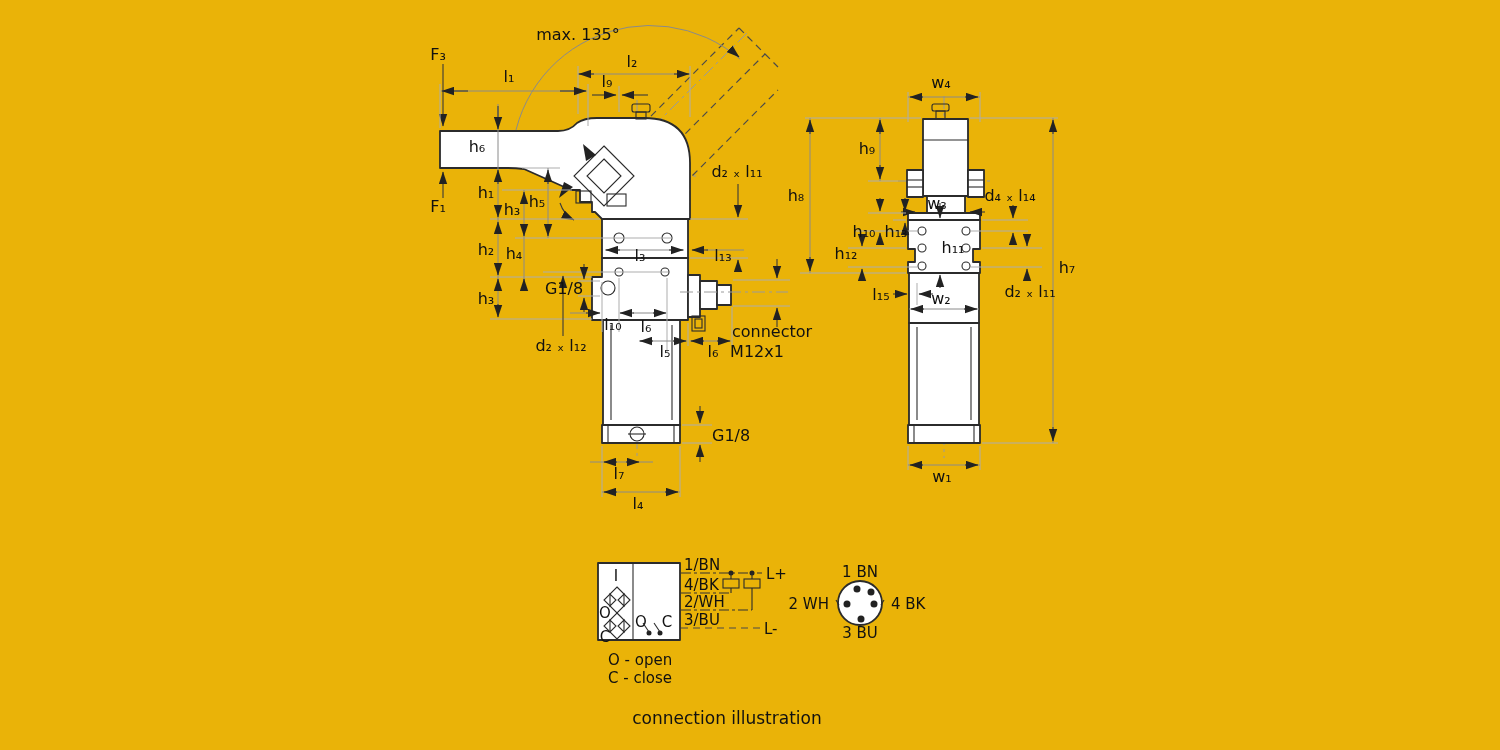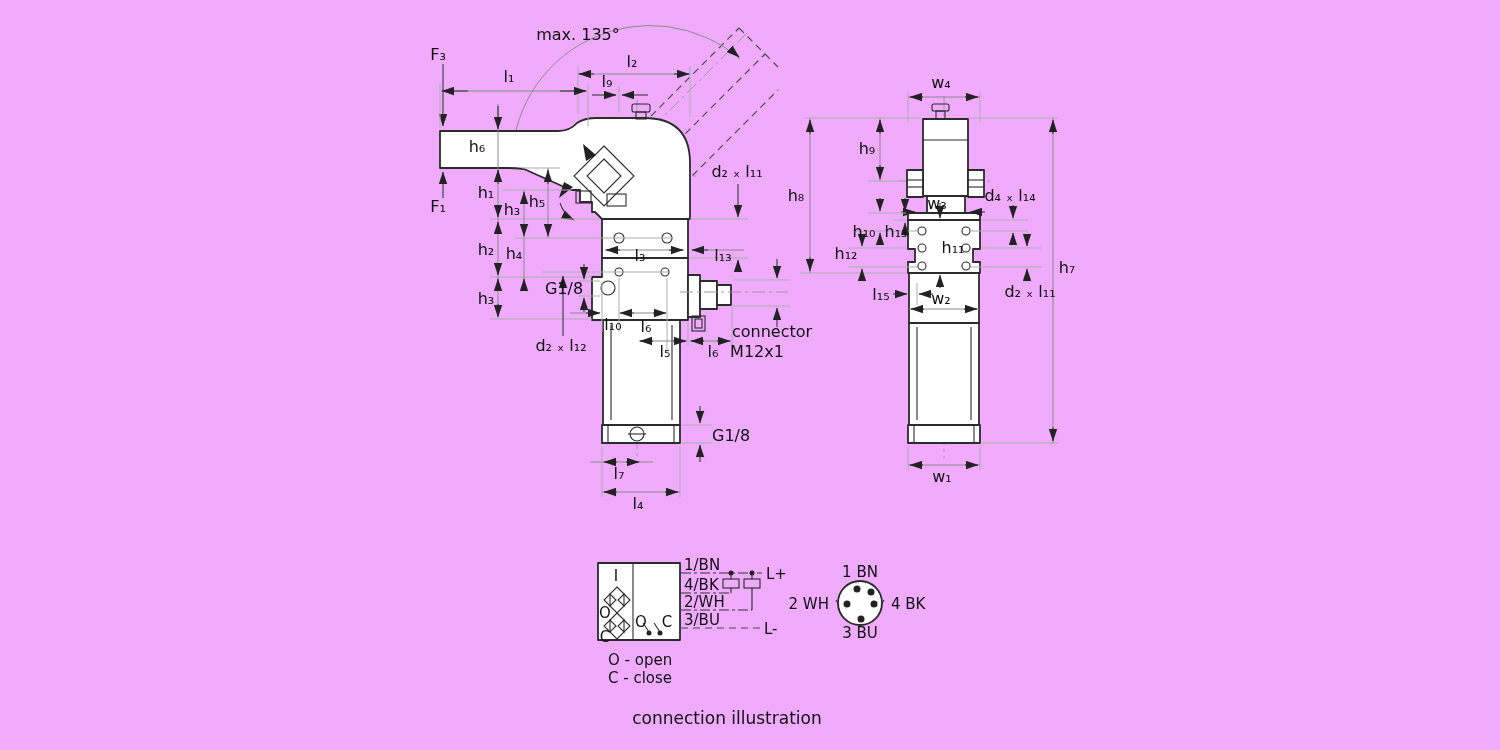--- a/index.html
+++ b/index.html
@@ -1,16 +1,16 @@
 <!DOCTYPE html>
 <html><head>
 <meta charset="utf-8">
 <style>
   html,body{margin:0;padding:0;background:#fff;}
-  .page{position:relative;width:1500px;height:750px;background:#f0abfc;overflow:hidden;
+  .page{position:relative;width:1500px;height:750px;background:#eab308;overflow:hidden;
         font-family:"DejaVu Sans",sans-serif;}
   svg{position:absolute;left:0;top:0;}
   .outline{fill:#ffffff;stroke:#2b2b2b;stroke-width:1.8;stroke-linejoin:round;}
   .thin{fill:none;stroke:#2b2b2b;stroke-width:1.1;}
   .dim{fill:none;stroke:#8a8a8a;stroke-width:1;}
   .dima{fill:none;stroke:#3a3a3a;stroke-width:1.1;}
   .ext{fill:none;stroke:#adadad;stroke-width:1;}
   .cl{fill:none;stroke:#9a9a9a;stroke-width:1;stroke-dasharray:13 4 3 4;}
   .dash{fill:none;stroke:#4a4a4a;stroke-width:1.2;stroke-dasharray:7 5;}
   .wire{fill:none;stroke:#333;stroke-width:1.2;stroke-dasharray:10 3 3 3;}

